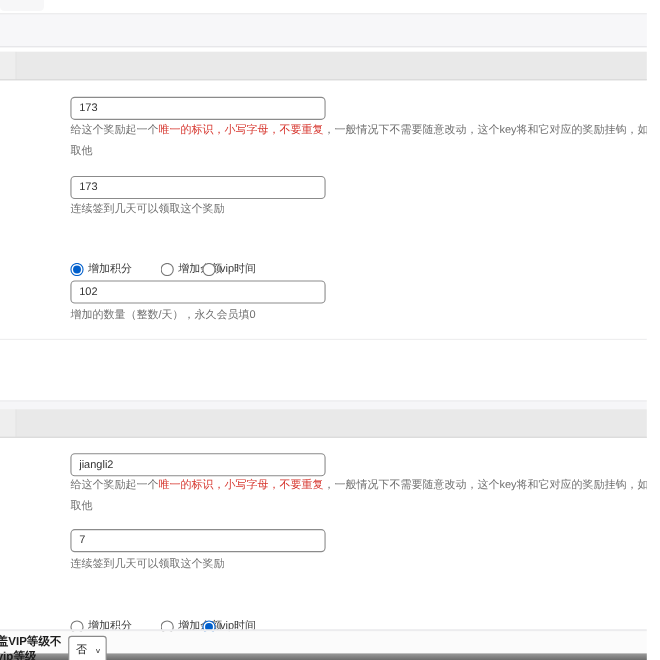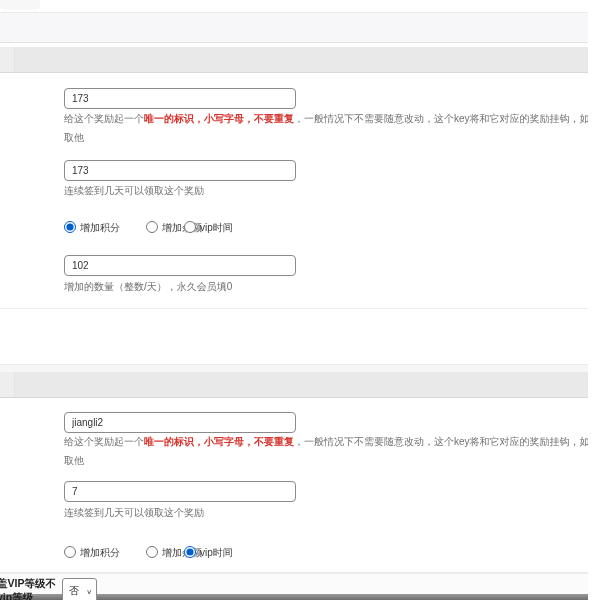--- a/index.html
+++ b/index.html
@@ -17,22 +17,22 @@
   .bar-1 { top:47px; }
   .bar-2 { top:372px; }
   .band-2 { position:absolute; left:0; top:364px; width:600px; height:8px; background:#f6f6f8; border-top:1px solid #eaeaeb; }
   .divider-mid { position:absolute; left:0; top:308px; width:600px; height:1px; background:#ededee; }
 
   
   .txt-input { position:absolute; left:64px; width:232px; height:21px; border:1px solid #8b8b8b; border-radius:4px;
                background:#fff; font-size:10px; color:#333; padding:0 7px; outline:none;
                font-family:"Liberation Sans","DejaVu Sans",sans-serif; }
   .help { position:absolute; left:64px; width:800px; font-size:10px; line-height:19px; color:#6f6f6f; white-space:nowrap; }
-  .help .red { font-weight:bold; }
-  .radio-item { position:absolute; display:flex; align-items:flex-start; gap:4px; height:18px; font-size:10px; color:#3a3a3a; }
+  .help .red { font-weight:normal; }
+  .radio-item { position:absolute; display:flex; align-items:flex-end; gap:4px; height:18px; font-size:10px; color:#3a3a3a;margin-top:12px; }
   .radio-item input { width:12px; height:12px; margin:0; }
   .r-a { left:64px; }  .r-b { left:146px; }  .r-c { left:184px; }
   .row1 .radio-item { top:221px; }
   .row2 .radio-item { top:546px; }
 
   
   .bottom-divider { position:absolute; left:0; top:572px; width:600px; height:2px; background:#ececee; }
   .bottom-row { position:absolute; left:0; top:574px; width:600px; height:26px; background:#fbfbfb; }
   .bottom-label { position:absolute; left:-3px; width:70px; font-weight:bold; color:#1d1d1d; font-size:10.5px;
                   line-height:13px; z-index:2; }

